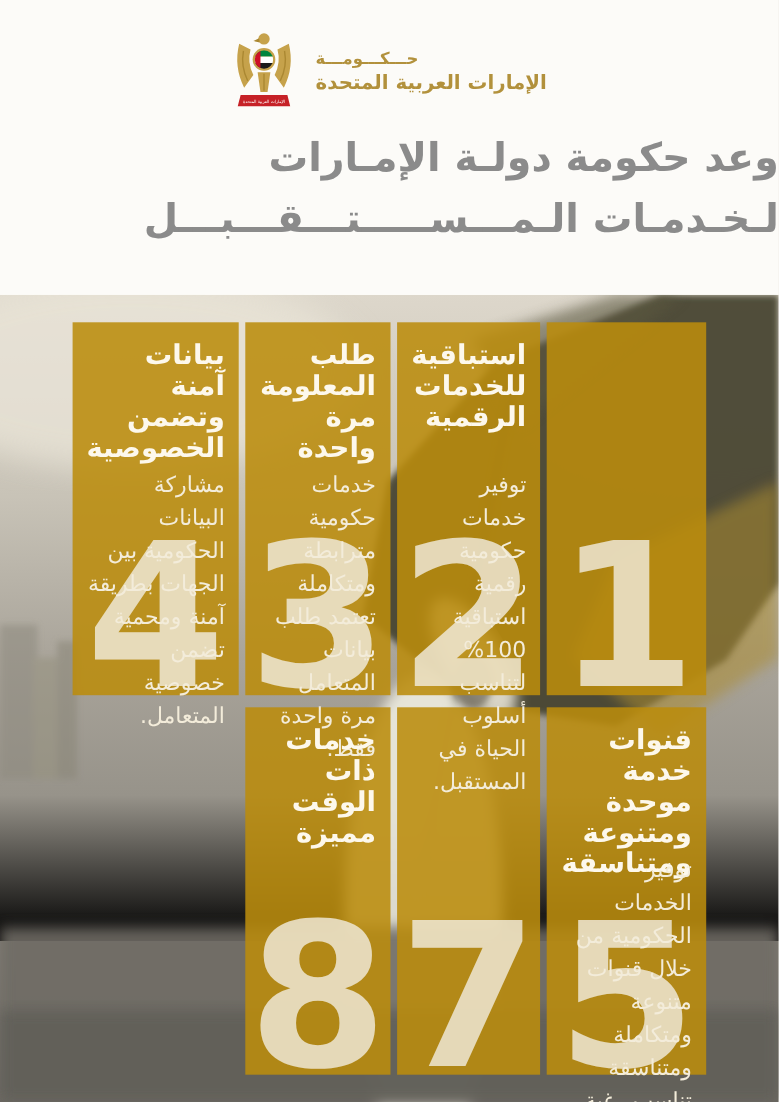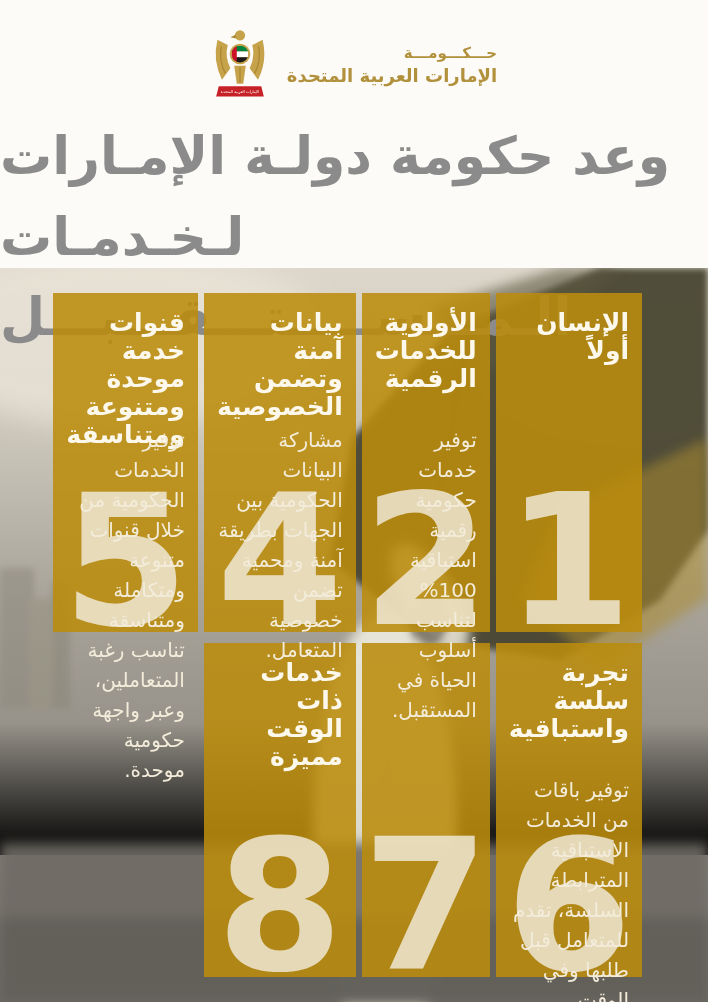--- a/index.html
+++ b/index.html
@@ -2,26 +2,26 @@
 <html lang="ar"><head>
 <meta charset="utf-8">
 <style>
   html,body{margin:0;padding:0;}
   body{background:#e9e7e2;font-family:"DejaVu Sans",sans-serif;}
   .poster{position:relative;width:708px;height:1002px;margin:0 auto;background:#fcfbf8;overflow:hidden;}
 
   
   .logo-block{position:absolute;top:26px;left:0;right:0;display:flex;justify-content:center;align-items:center;gap:18px;}
   .emblem{width:58px;height:78px;flex:0 0 auto;}
-  .logo-text{display:flex;flex-direction:column;align-items:flex-start;direction:rtl;}
+  .logo-text{display:flex;flex-direction:column;align-items:flex-end;direction:rtl;}
   .logo-gov{font-size:15px;font-weight:bold;color:#b2913c;letter-spacing:1px;}
   .logo-country{font-size:18px;font-weight:bold;color:#b2913c;margin-top:3px;}
 
-  .main-title{position:absolute;top:116px;left:0;right:0;text-align:left;direction:rtl;
-    color:#8b8b8b;font-weight:bold;font-size:52px;line-height:1.55;}
+  .main-title{position:absolute;top:116px;left:0;right:0;text-align:right;direction:rtl;
+    color:#8b8b8b;font-weight:bold;font-size:36px;line-height:1.55;}
   .main-title .t2{letter-spacing:1px;}
 
   
   .photo{position:absolute;left:0;top:268px;width:708px;height:734px;overflow:hidden;}
   .photo svg{display:block;}
 
   
   .grid{position:absolute;left:66px;top:293px;width:576px;display:grid;direction:rtl;
     grid-template-columns:repeat(4,1fr);grid-template-rows:339px 334px;column-gap:6px;row-gap:11px;}
   .card{position:relative;background:rgba(187,140,13,0.88);padding:16px 13px 0 13px;box-sizing:border-box;}
@@ -121,57 +121,56 @@
   </div>
 
   <div class="main-title">
     <div class="t1">وعد حكومة دولـة الإمـارات</div>
     <div class="t2">لـخـدمـات الـمـــســـــتـــقـــبـــل</div>
   </div>
 
   <div class="grid">
 
     <div class="card">
-      <div class="card-title">الإنسان
-أولاً</div>
       <div class="card-num">1</div>
     </div>
 
     <div class="card">
-      <div class="card-title">الأولوية
+      <div class="card-title">استباقية
 للخدمات
 الرقمية</div>
       <div class="card-desc">توفير خدمات حكومية رقمية استباقية 100% لتناسب أسلوب الحياة في المستقبل.</div>
       <div class="card-num">2</div>
     </div>
 
+    <div class="card">
+      <div class="card-title">طلب
+المعلومة
+مرة واحدة</div>
+      <div class="card-desc">خدمات حكومية مترابطة ومتكاملة تعتمد طلب بيانات المتعامل مرة واحدة فقط.</div>
+      <div class="card-num">3</div>
+    </div>
 
     <div class="card">
       <div class="card-title">بيانات آمنة
 وتضمن
 الخصوصية</div>
       <div class="card-desc">مشاركة البيانات الحكومية بين الجهات بطريقة آمنة ومحمية تضمن خصوصية المتعامل.</div>
       <div class="card-num">4</div>
     </div>
 
     <div class="card">
       <div class="card-title">قنوات خدمة
 موحدة
 ومتنوعة
 ومتناسقة</div>
       <div class="card-desc">توفير الخدمات الحكومية من خلال قنوات متنوعة ومتكاملة ومتناسقة تناسب رغبة المتعاملين، وعبر واجهة حكومية موحدة.</div>
       <div class="card-num">5</div>
     </div>
 
-    <div class="card">
-      <div class="card-title">تجربة سلسة
-واستباقية</div>
-      <div class="card-desc">توفير باقات من الخدمات الاستباقية المترابطة السلسة، تقدم للمتعامل قبل طلبها وفي الوقت المناسب بناءً على أحداث الحياة.</div>
-      <div class="card-num">6</div>
-    </div>
 
     <div class="card">
       <div class="card-num">7</div>
     </div>
 
     <div class="card">
       <div class="card-title">خدمات
 ذات الوقت
 مميزة</div>
       <div class="card-num">8</div>

